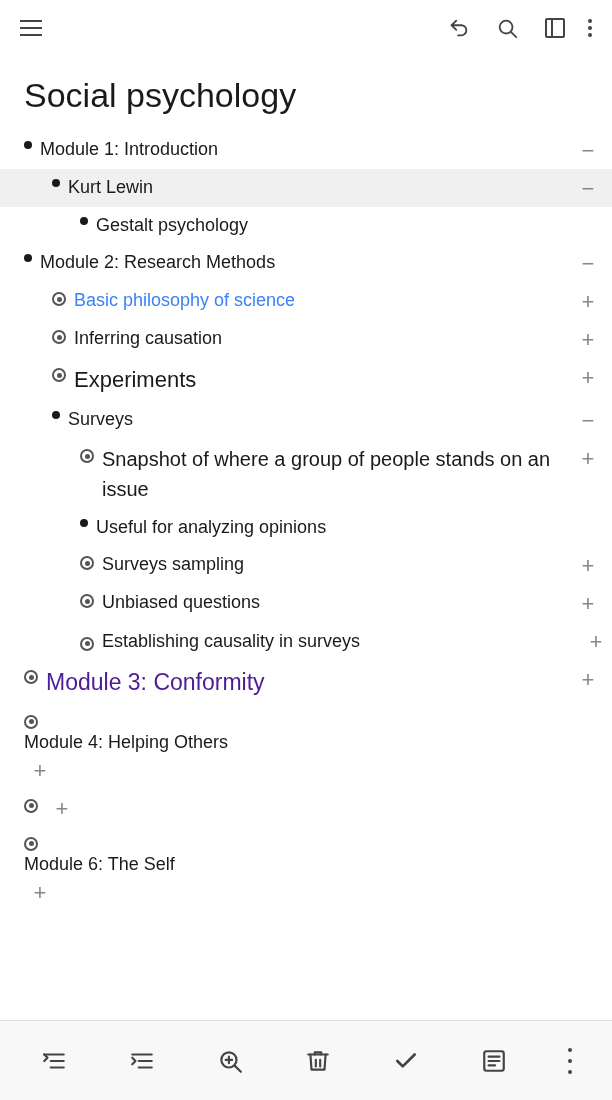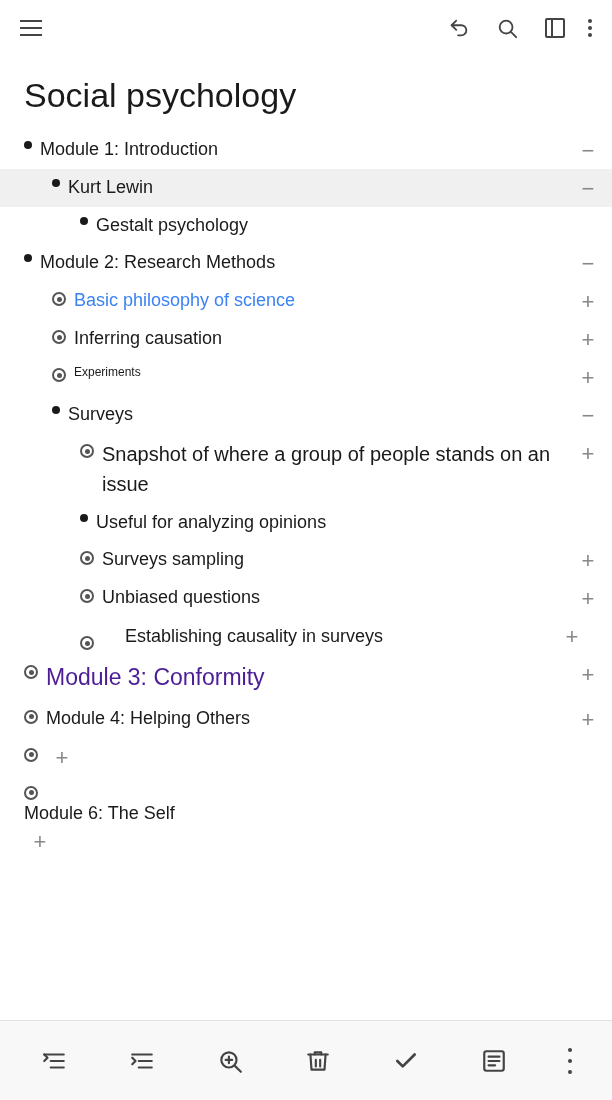--- a/index.html
+++ b/index.html
@@ -210,21 +210,21 @@
       </div>
       <div style="flex: 1 1 0%; font-size: 18px; line-height: 1.5; color: rgb(26, 26, 26);">Inferring causation</div>
       <div style="flex-shrink: 0; width: 32px; display: flex; align-items: center; justify-content: center; color: rgb(136, 136, 136); font-size: 22px; font-weight: 300; padding-top: 2px; cursor: pointer;">+</div>
     </div>
     <div style="display: flex; align-items: flex-start; padding: 5px 8px 5px 52px; min-height: 36px; position: relative;">
       <div style="flex-shrink: 0; margin-right: 8px; margin-top: 5px;">
         <div style="width: 14px; height: 14px; border-radius: 50%; border: 2px solid rgb(85, 85, 85); display: flex; align-items: center; justify-content: center;">
           <div style="width: 5px; height: 5px; border-radius: 50%; background: rgb(85, 85, 85);"></div>
         </div>
       </div>
-      <div style="flex: 1 1 0%; font-size: 12px; line-height: 1.5; color: rgb(26, 26, 26);">Experiments</div>
+      <div style="flex: 1 1 0%; font-size: 22px; line-height: 1.5; color: rgb(26, 26, 26);">Experiments</div>
       <div style="flex-shrink: 0; width: 32px; display: flex; align-items: center; justify-content: center; color: rgb(136, 136, 136); font-size: 22px; font-weight: 300; padding-top: 2px; cursor: pointer;">+</div>
     </div>
     <div style="display: flex; align-items: flex-start; padding: 5px 8px 5px 52px; min-height: 36px; position: relative;">
       <div style="flex-shrink: 0; margin-right: 8px; margin-top: 5px;">
         <div style="width: 8px; height: 8px; border-radius: 50%; background: rgb(26, 26, 26);"></div>
       </div>
       <div style="flex: 1 1 0%; font-size: 18px; line-height: 1.5; color: rgb(26, 26, 26);">Surveys</div>
       <div style="flex-shrink: 0; width: 32px; display: flex; align-items: center; justify-content: center; color: rgb(136, 136, 136); font-size: 22px; font-weight: 300; padding-top: 2px; cursor: pointer;">−</div>
     </div>
     <div style="display: flex; align-items: flex-start; padding: 5px 8px 5px 80px; min-height: 36px; position: relative;">
@@ -254,39 +254,39 @@
     </div>
     <div style="display: flex; align-items: flex-start; padding: 5px 8px 5px 80px; min-height: 36px; position: relative;">
       <div style="flex-shrink: 0; margin-right: 8px; margin-top: 5px;">
         <div style="width: 14px; height: 14px; border-radius: 50%; border: 2px solid rgb(85, 85, 85); display: flex; align-items: center; justify-content: center;">
           <div style="width: 5px; height: 5px; border-radius: 50%; background: rgb(85, 85, 85);"></div>
         </div>
       </div>
       <div style="flex: 1 1 0%; font-size: 18px; line-height: 1.5; color: rgb(26, 26, 26);">Unbiased questions</div>
       <div style="flex-shrink: 0; width: 32px; display: flex; align-items: center; justify-content: center; color: rgb(136, 136, 136); font-size: 22px; font-weight: 300; padding-top: 2px; cursor: pointer;">+</div>
     </div>
-    <div style="display: flex; align-items: flex-end; padding: 5px 24px 5px 80px; min-height: 36px; position: relative; gap: 23px;">
+    <div style="display: flex; align-items: center; padding: 5px 0 5px 80px; min-height: 36px; position: relative;">
       <div style="flex-shrink: 0; margin-right: 8px; margin-top: 5px;">
         <div style="width: 14px; height: 14px; border-radius: 50%; border: 2px solid rgb(85, 85, 85); display: flex; align-items: center; justify-content: center;">
           <div style="width: 5px; height: 5px; border-radius: 50%; background: rgb(85, 85, 85);"></div>
         </div>
       </div>
       <div style="flex: 1 1 0%; font-size: 18px; line-height: 1.5; color: rgb(26, 26, 26);">Establishing causality in surveys</div>
       <div style="flex-shrink: 0; width: 32px; display: flex; align-items: center; justify-content: center; color: rgb(136, 136, 136); font-size: 22px; font-weight: 300; padding-top: 2px; cursor: pointer;">+</div>
     </div>
     <div style="display: flex; align-items: flex-start; padding: 5px 8px 5px 24px; min-height: 36px; position: relative;">
       <div style="flex-shrink: 0; margin-right: 8px; margin-top: 5px;">
         <div style="width: 14px; height: 14px; border-radius: 50%; border: 2px solid rgb(85, 85, 85); display: flex; align-items: center; justify-content: center;">
           <div style="width: 5px; height: 5px; border-radius: 50%; background: rgb(85, 85, 85);"></div>
         </div>
       </div>
       <div style="flex: 1 1 0%; font-size: 23px; line-height: 1.5; color: #4c1d95;">Module 3: Conformity</div>
       <div style="flex-shrink: 0; width: 32px; display: flex; align-items: center; justify-content: center; color: rgb(136, 136, 136); font-size: 22px; font-weight: 300; padding-top: 2px; cursor: pointer;">+</div>
     </div>
-    <div style="display: flex; align-items: flex-start; padding: 5px 8px 5px 24px; min-height: 36px; position: relative;">
+    <div style="display: flex; align-items: flex-start; padding: 5px 8px 5px 24px; min-height: 36px; position: relative; flex-direction: column;">
       <div style="flex-shrink: 0; margin-right: 8px; margin-top: 5px;">
         <div style="width: 14px; height: 14px; border-radius: 50%; border: 2px solid rgb(85, 85, 85); display: flex; align-items: center; justify-content: center;">
           <div style="width: 5px; height: 5px; border-radius: 50%; background: rgb(85, 85, 85);"></div>
         </div>
       </div>
       <div style="flex: 1 1 0%; font-size: 18px; line-height: 1.5; color: rgb(26, 26, 26);">Module 4: Helping Others</div>
       <div style="flex-shrink: 0; width: 32px; display: flex; align-items: center; justify-content: center; color: rgb(136, 136, 136); font-size: 22px; font-weight: 300; padding-top: 2px; cursor: pointer;">+</div>
     </div>
     <div style="display: flex; align-items: flex-start; padding: 5px 8px 5px 24px; min-height: 36px; position: relative;">
       <div style="flex-shrink: 0; margin-right: 8px; margin-top: 5px;">

